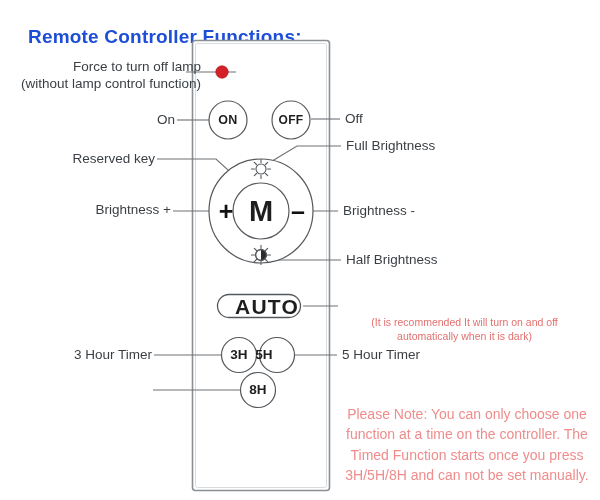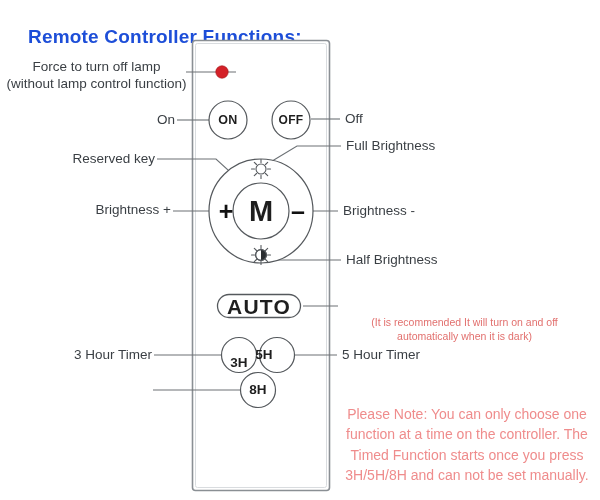--- a/index.html
+++ b/index.html
@@ -187,27 +187,27 @@
   </svg>
 
   <div class="btn-txt btn-on" style="left:208px; top:113px; width:40px;">ON</div>
   <div class="btn-txt btn-off" style="left:271px; top:113px; width:40px;">OFF</div>
 
   <div class="plusminus" style="left:213px; top:198px; width:26px; font-size:25px; line-height:26px;">+</div>
   <div class="plusminus" style="left:285px; top:198px; width:26px; font-size:25px; line-height:26px;">–</div>
 
   <div class="btn-txt btn-m" style="left:241px; top:194px; width:40px; line-height:34px;">M</div>
 
-  <div class="btn-txt btn-auto" style="left:217px; top:297px; width:84px; line-height:19px;">AUTO</div>
-
-  <div class="btn-txt btn-hr" style="left:219px; top:347px; width:40px; line-height:16px;margin-top:8px;">3H</div>
+  <div class="btn-txt btn-auto" style="left:217px; top:297px; width:84px; line-height:19px;padding-left:8px;">AUTO</div>
+
+  <div class="btn-txt btn-hr" style="left:219px; top:347px; width:40px; line-height:16px;">3H</div>
   <div class="btn-txt btn-hr" style="left:244px; top:347px; width:40px; line-height:16px;">5H</div>
   <div class="btn-txt btn-hr" style="left:238px; top:382px; width:40px; line-height:16px;">8H</div>
 
-  <div class="lbl r" style="left:4px; top:59px; width:185px;text-align:center;">
+  <div class="lbl r" style="left:16px; top:59px; width:185px;">
     <div>Force to turn off lamp</div>
     <div>(without lamp control function)</div>
   </div>
 
   <div class="lbl r" style="left:0px; top:112px; width:175px;">On</div>
 
   <div class="lbl r" style="left:0px; top:202px; width:171px;">Brightness +</div>
 
   <div class="lbl r" style="left:0px; top:151px; width:155px;">Reserved key</div>
 

